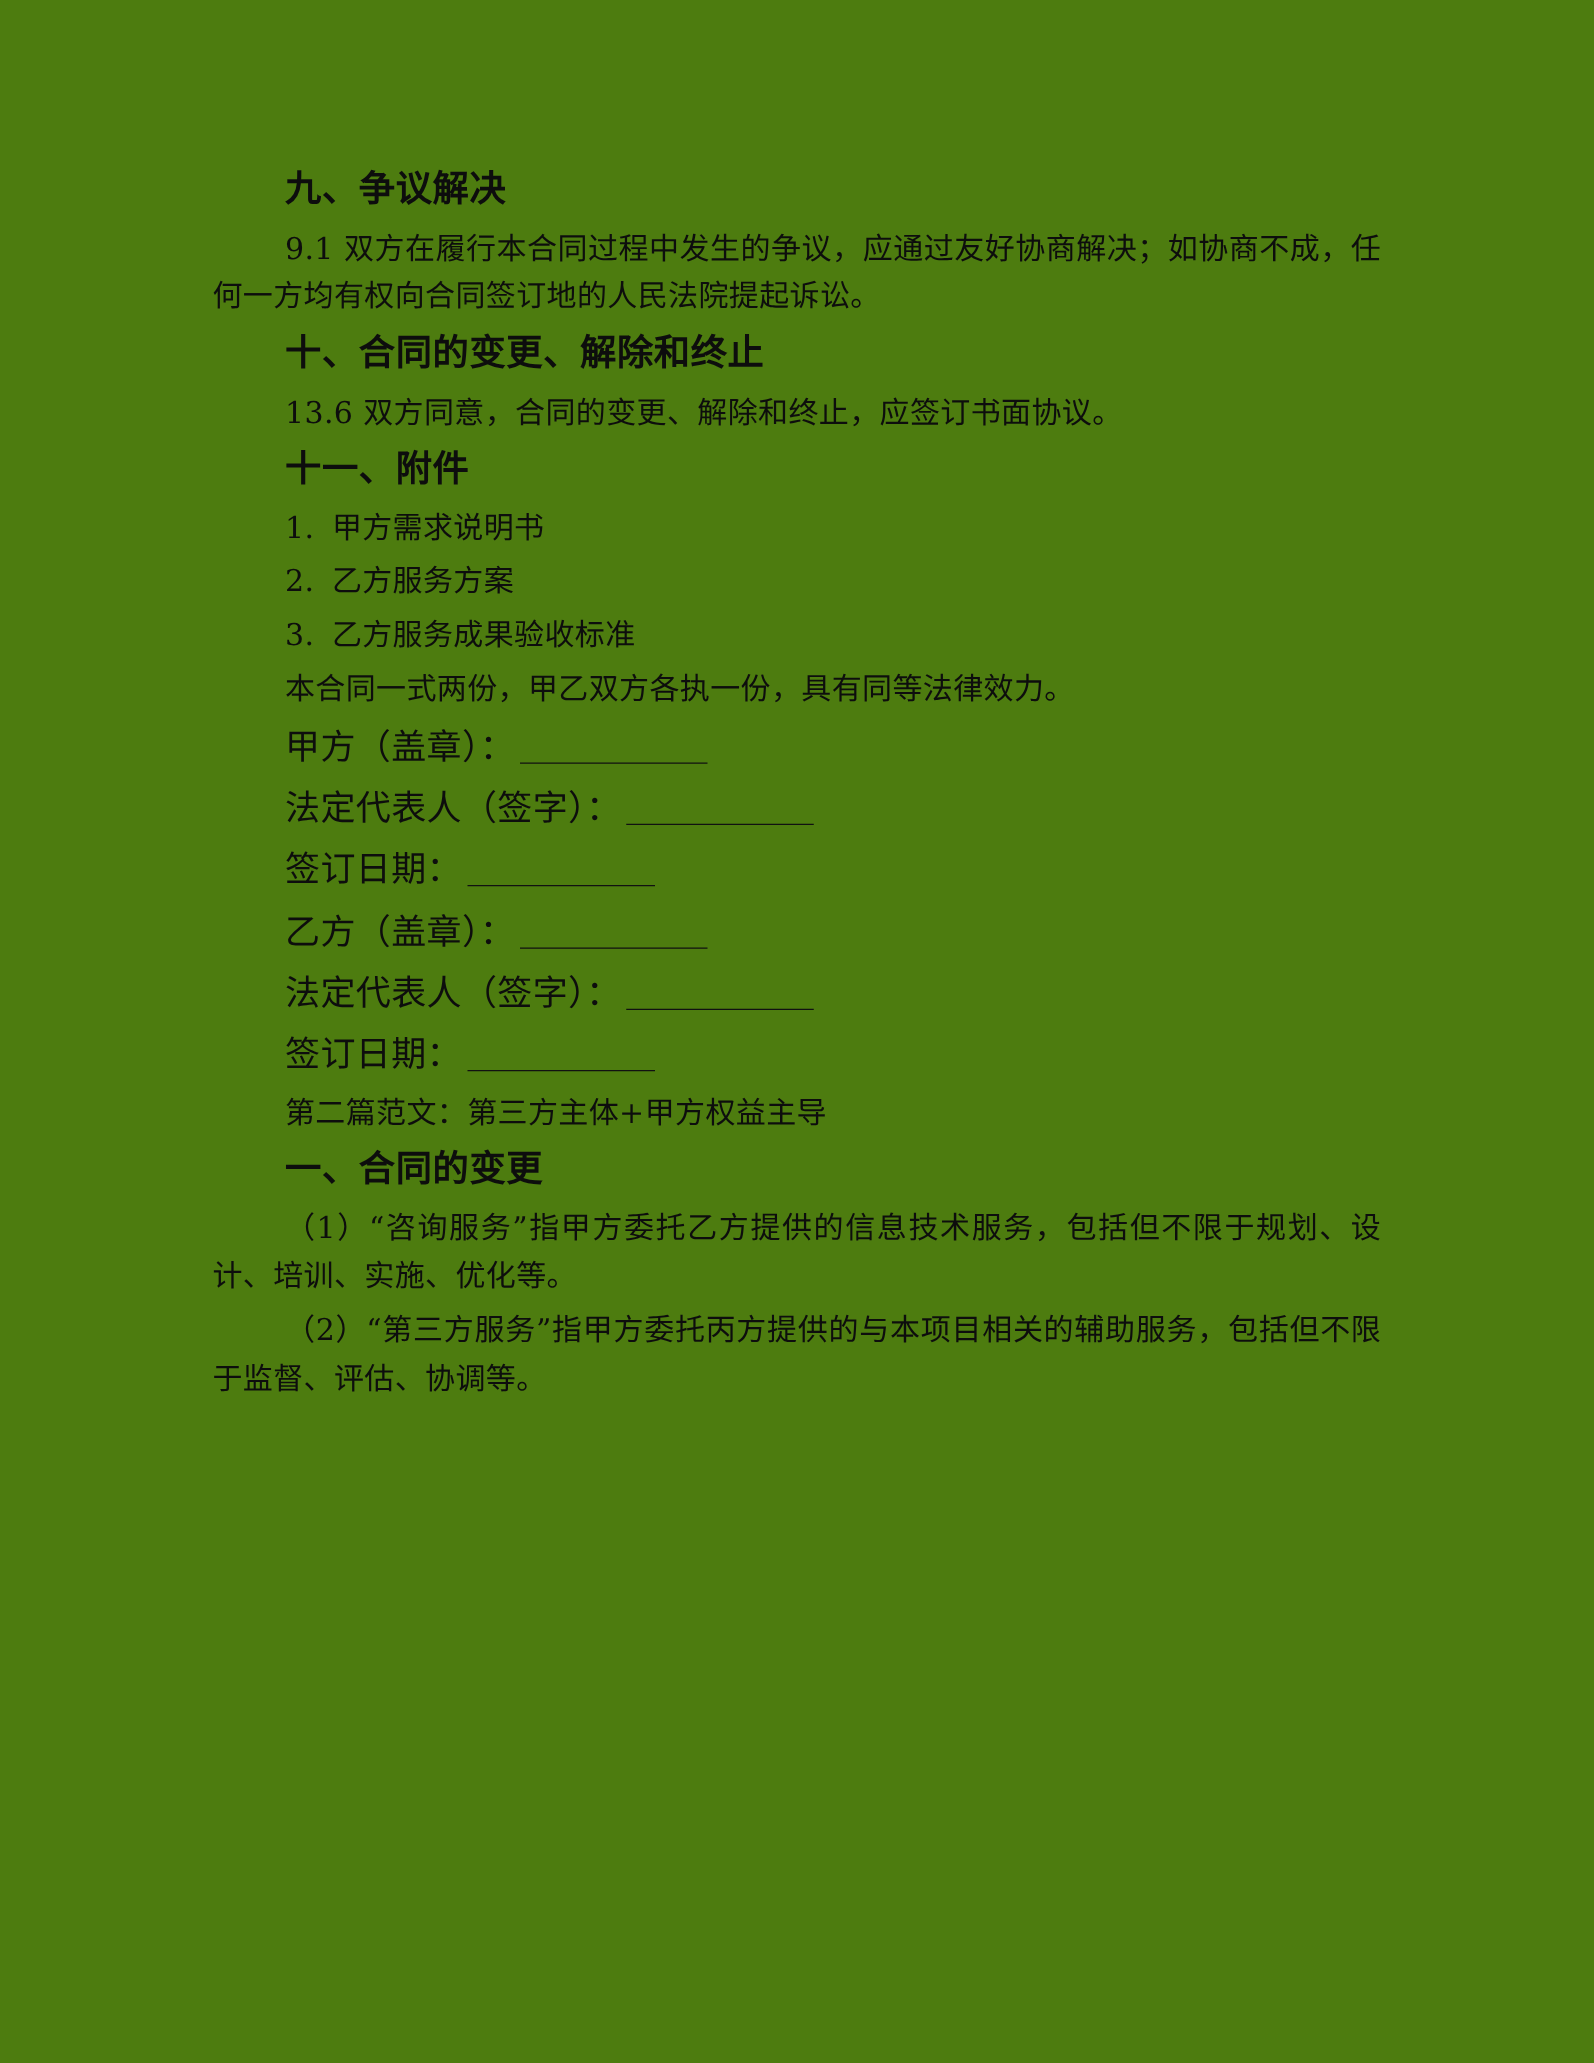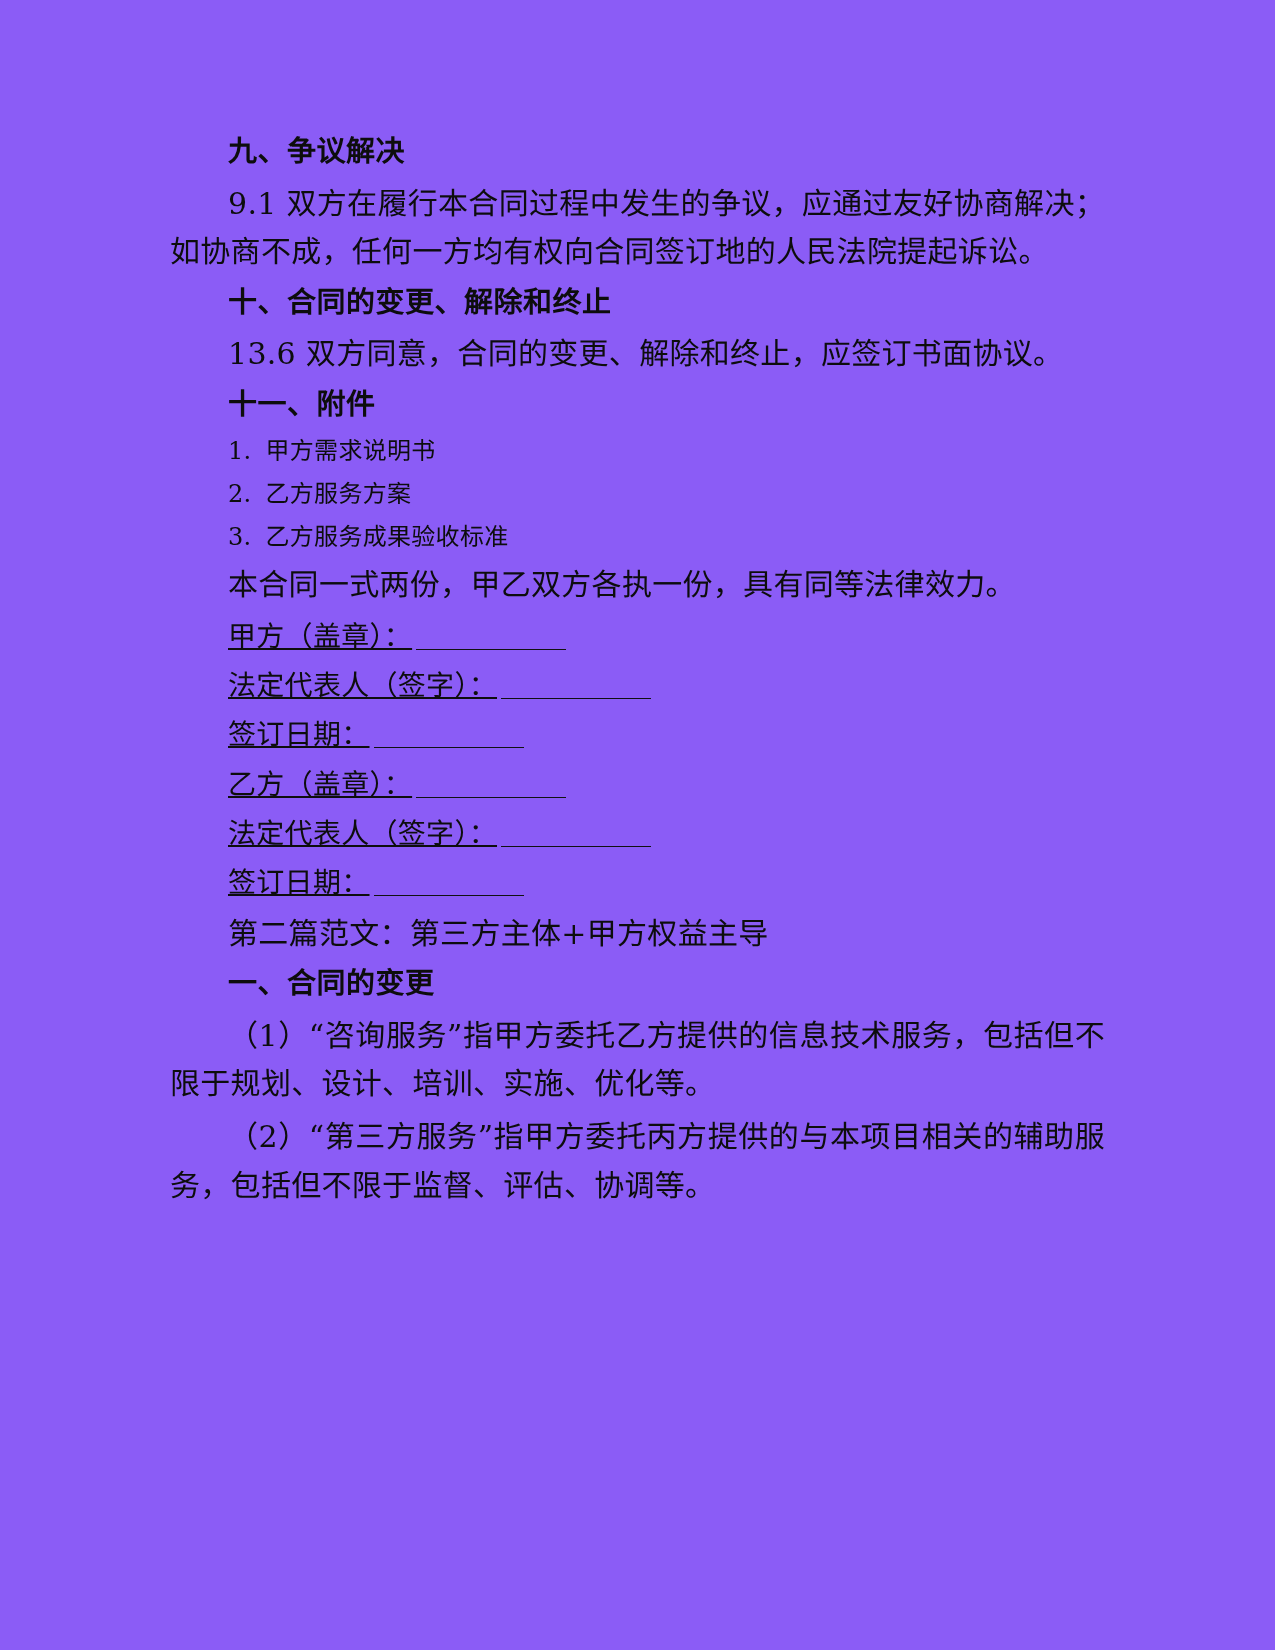--- a/index.html
+++ b/index.html
@@ -4,41 +4,41 @@
 <style>
   html, body {
     margin: 0;
     padding: 0;
     background: #ffffff;
   }
   .page {
     width: 1275px;
     height: 1650px;
     margin: 0 auto;
-    background: #8b5cf6;
+    background: #4d7c0f;
     position: relative;
     box-sizing: border-box;
     padding: 130px 170px 60px 170px;
     font-family: "DejaVu Serif", "Liberation Serif", serif;
     color: #0d0d0d;
   }
   .doc {
     width: 100%;
   }
   .heading {
     font-family: "DejaVu Sans", "Liberation Sans", sans-serif;
     font-weight: bold;
     font-size: 29px;
     line-height: 1.5;
     margin: 0 0 6px 0;
     text-indent: 58px;
     letter-spacing: 0.5px;
   }
   .para {
-    font-size: 30px;
+    font-size: 24px;
     line-height: 1.62;
     margin: 0 0 4px 0;
     text-indent: 58px;
     text-align: justify;
     letter-spacing: 0.3px;
   }
   .listitem {
     font-size: 24px;
     line-height: 1.62;
     margin: 0 0 4px 0;
@@ -48,21 +48,20 @@
   .listitem .num {
     margin-right: 14px;
   }
   .sigline {
     font-size: 28px;
     line-height: 1.62;
     margin: 0 0 4px 0;
     text-indent: 58px;
     letter-spacing: 0.3px;
     white-space: nowrap;
-    text-decoration: underline;
   }
   .blank {
     display: inline-block;
     border-bottom: 1.5px solid #111;
     width: 150px;
     vertical-align: -4px;
     margin-left: 4px;
   }
 </style>
 </head>

